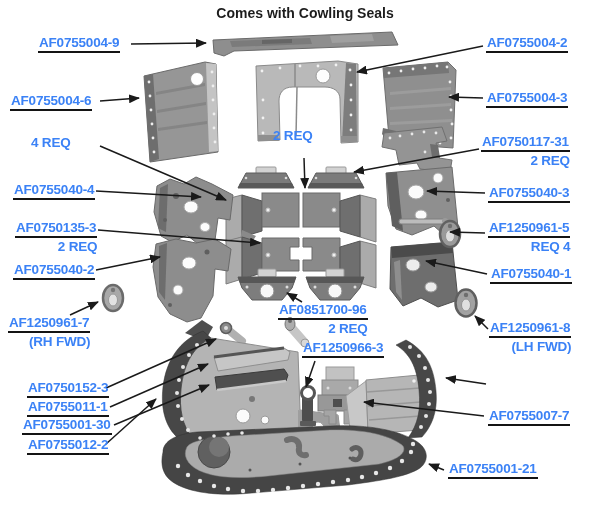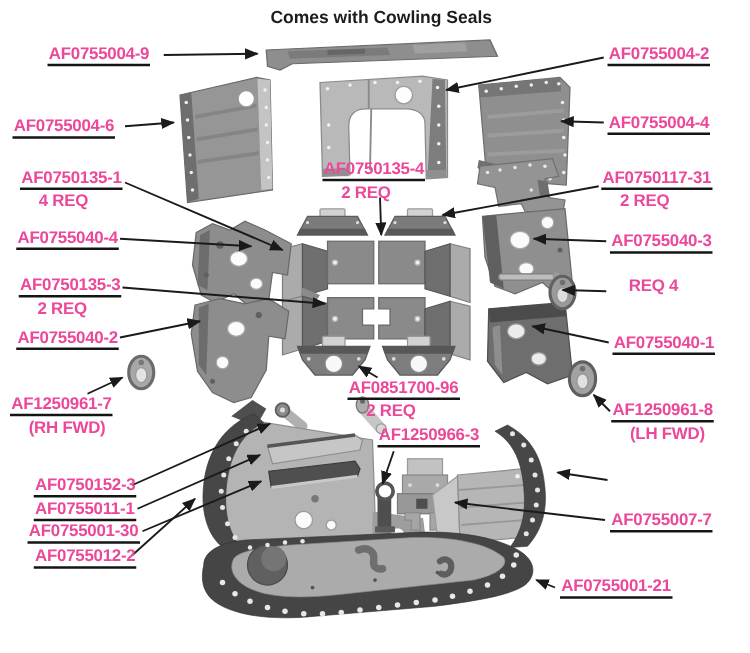--- a/index.html
+++ b/index.html
@@ -2,21 +2,21 @@
 <html><head>
 <meta charset="utf-8">
 <style>
   html,body{margin:0;padding:0;background:#fff;}
   .canvas{position:relative;width:599px;height:522px;background:#ffffff;overflow:hidden;
           font-family:"Liberation Sans",sans-serif;padding-left:22px;}
   .artwork{position:absolute;left:0;top:0;}
   .title{position:absolute;left:185px;top:5px;width:240px;text-align:center;
          font:700 14px/17px "Liberation Sans",sans-serif;color:#1c1c1c;letter-spacing:0;}
   .callout{position:absolute;font:700 13.5px/15px "Liberation Sans",sans-serif;
-           color:#ec4899;white-space:nowrap;text-align:left;letter-spacing:-0.2px;}
+           color:#3b82f6;white-space:nowrap;text-align:right;letter-spacing:-0.2px;}
   .callout .pn{display:block;border-bottom:2px solid #141414;padding:0 1px 1px;}
   .callout .sub{display:block;border-bottom:none;padding-top:1px;margin-left:15px;}
 </style>
 </head>
 <body>
 
 <div class="canvas">
 
   <svg class="artwork" width="600" height="522" viewBox="0 0 600 522">
     <defs>
@@ -379,48 +379,47 @@
     </div>
   <div class="callout" style="left:486px;top:35px">
       <span class="pn">AF0755004-2</span>
       <span class="sub"></span>
     </div>
   <div class="callout" style="left:10px;top:93px">
       <span class="pn">AF0755004-6</span>
       <span class="sub"></span>
     </div>
   <div class="callout" style="left:486px;top:90px">
-      <span class="pn">AF0755004-4</span>
+      <span class="pn">AF0755004-3</span>
       <span class="sub"></span>
     </div>
   <div class="callout" style="left:16px;top:134px">
-      <span class="pn">AF0750135-1</span>
       <span class="sub">4 REQ</span>
     </div>
   <div class="callout" style="left:258px;top:127px">
-      <span class="pn">AF0750135-4</span>
       <span class="sub">2 REQ</span>
     </div>
   <div class="callout" style="left:481px;top:134px">
       <span class="pn">AF0750117-31</span>
       <span class="sub">2 REQ</span>
     </div>
   <div class="callout" style="left:13px;top:182px">
       <span class="pn">AF0755040-4</span>
       <span class="sub"></span>
     </div>
   <div class="callout" style="left:488px;top:185px">
       <span class="pn">AF0755040-3</span>
       <span class="sub"></span>
     </div>
   <div class="callout" style="left:15px;top:220px">
       <span class="pn">AF0750135-3</span>
       <span class="sub">2 REQ</span>
     </div>
   <div class="callout" style="left:488px;top:220px">
+      <span class="pn">AF1250961-5</span>
       <span class="sub">REQ 4</span>
     </div>
   <div class="callout" style="left:13px;top:262px">
       <span class="pn">AF0755040-2</span>
       <span class="sub"></span>
     </div>
   <div class="callout" style="left:490px;top:266px">
       <span class="pn">AF0755040-1</span>
       <span class="sub"></span>
     </div>

